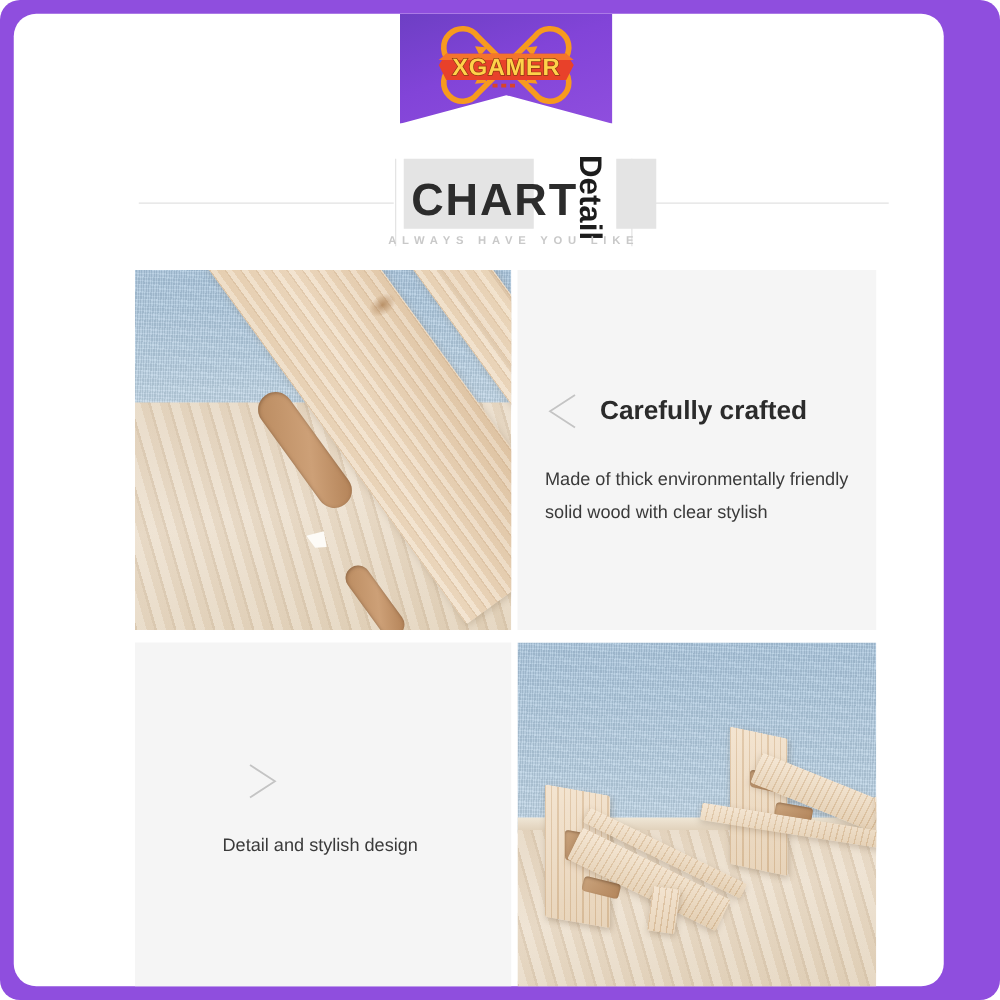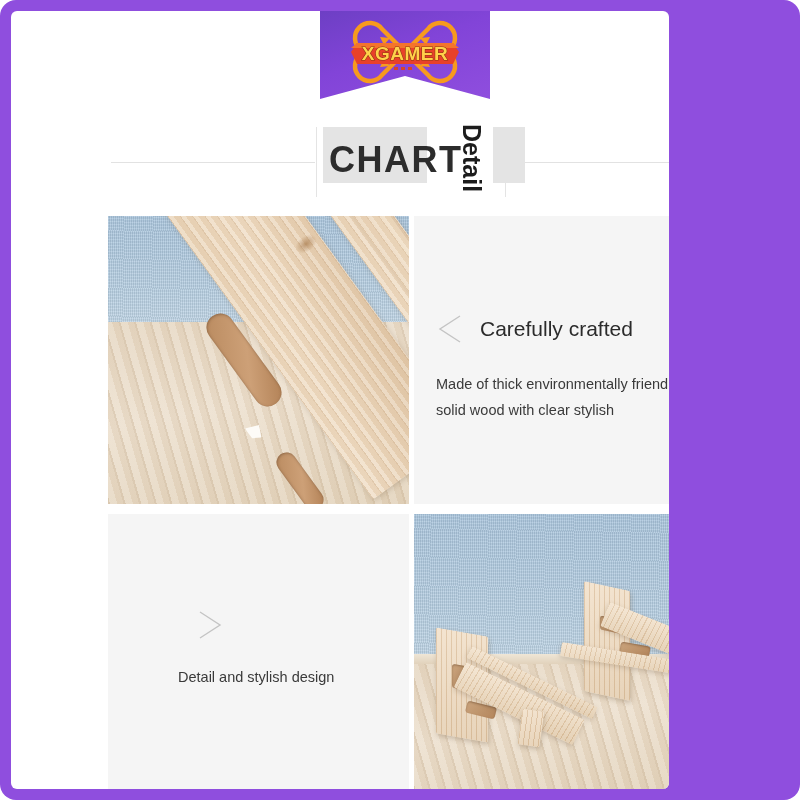--- a/index.html
+++ b/index.html
@@ -15,23 +15,23 @@
   .page {
     position: relative;
     width: 800px; height: 800px;
     background: #8f4ede;
     border-radius: 16px;
     overflow: hidden;
   }
   .page-inner {
     position: absolute;
     left: 11px; top: 11px;
-    width: 658px; height: 778px;
+    width: 744px; height: 778px;
     background: #ffffff;
-    border-radius: 6px;
+    border-radius: 18px;
     overflow: hidden;
   }
 
   
   .banner {
     position: absolute;
     left: 309px; top: 0;
     width: 170px; height: 88px;
     background: linear-gradient(160deg, #6d3fc4 0%, #8244d8 45%, #8f4ede 100%);
     -webkit-clip-path: polygon(0 0, 100% 0, 100% 100%, 50% 74%, 0 100%);
@@ -121,21 +121,21 @@
   
   .head-line {
     position: absolute;
     display: flex; align-items: center;
     white-space: nowrap;
   }
   .r1-head { left: 20px; top: 96px; }
   .r2-head { left: 70px; top: 94px; }
 
   .head-txt {
-    font-size: 21px; font-weight: normal; color: #2b2b2b;
+    font-size: 21px; font-weight: bold; color: #2b2b2b;
   }
   .chev { width: 34px; height: 34px; flex: 0 0 34px; }
   .chev svg { display: block; width: 34px; height: 34px; }
   .chev.before { margin-right: 12px; }
   .chev.after  { margin-left: 14px; }
 
   .desc {
     position: absolute;
     font-size: 14.5px; line-height: 26px; color: #3a3a3a;
   }
@@ -290,20 +290,21 @@
 
     <div class="title-block">
       <div class="rule left"></div>
       <div class="rule right"></div>
       <div class="vdiv left"></div>
       <div class="vdiv right"></div>
       <div class="gblock b1"></div>
       <div class="gblock b2"></div>
       <div class="chart-word">CHART</div>
       <div class="detail-word">Detail</div>
+      <div class="tagline">ALWAYS HAVE YOU LIKE</div>
     </div>
 
     <div class="row row1">
 
       <div class="cell photo-left">
         <div class="photo p1">
           <div class="ph-wall"></div>
           <div class="ph-floor"></div>
           <div class="plank p1-board"></div>
           <div class="slot p1-slot1"></div>

